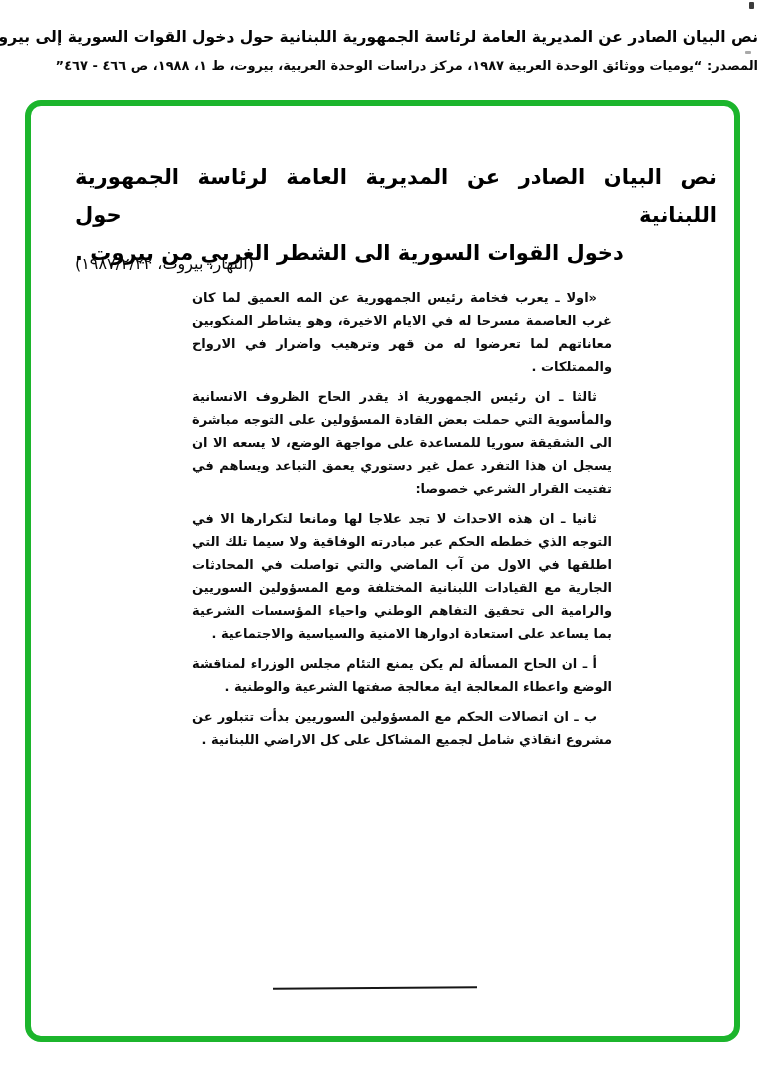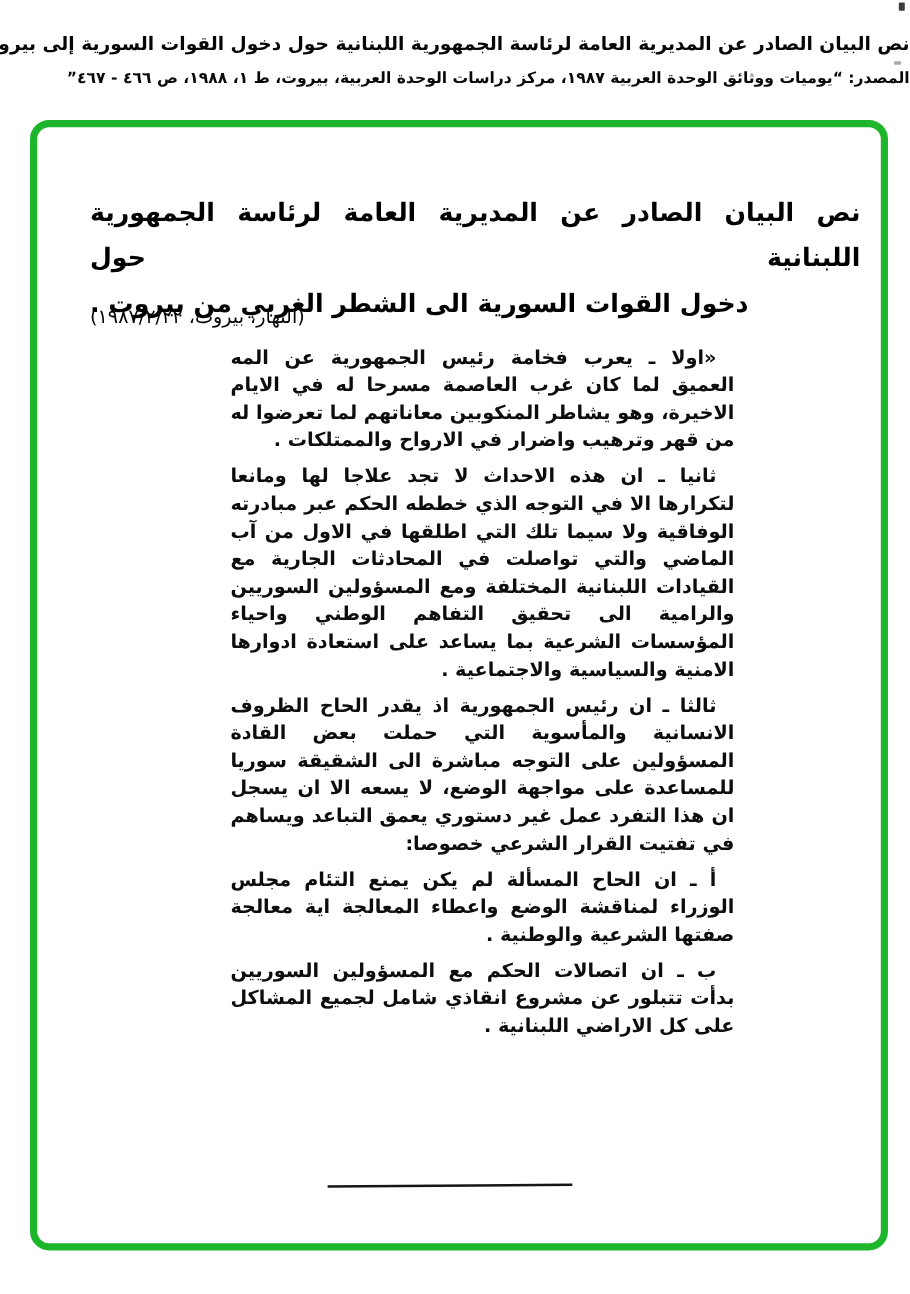--- a/index.html
+++ b/index.html
@@ -68,21 +68,21 @@
     color: #050505;
   }
 
   
   .body-col {
     left: 161px; top: 180px;
     width: 420px;
     direction: rtl;
     text-align: justify;
     font-weight: bold;
-    font-size: 16px;
+    font-size: 13px;
     line-height: 23px;
     color: #0d0d0d;
   }
   .body-col p {
     margin: 0 0 7px 0;
     text-indent: 15px;
   }
 
   
   .end-divider {
@@ -106,22 +106,22 @@
 
   <div class="abs doc-title">
     <div class="l1">نص البيان الصادر عن المديرية العامة لرئاسة الجمهورية اللبنانية حول</div>
     <div class="l2">دخول القوات السورية الى الشطر الغربي من بيروت .</div>
   </div>
 
   <div class="abs dateline">(النهار، بيروت، ٢٢‏/‏٢‏/‏١٩٨٧)</div>
 
   <div class="abs body-col">
     <p>«اولا ـ يعرب فخامة رئيس الجمهورية عن المه العميق لما كان غرب العاصمة مسرحا له في الايام الاخيرة، وهو يشاطر المنكوبين معاناتهم لما تعرضوا له من قهر وترهيب واضرار في الارواح والممتلكات .</p>
+    <p>ثالثا ـ ان رئيس الجمهورية اذ يقدر الحاح الظروف الانسانية والمأسوية التي حملت بعض القادة المسؤولين على التوجه مباشرة الى الشقيقة سوريا للمساعدة على مواجهة الوضع، لا يسعه الا ان يسجل ان هذا التفرد عمل غير دستوري يعمق التباعد ويساهم في تفتيت القرار الشرعي خصوصا:</p>
     <p>ثانيا ـ ان هذه الاحداث لا تجد علاجا لها ومانعا لتكرارها الا في التوجه الذي خططه الحكم عبر مبادرته الوفاقية ولا سيما تلك التي اطلقها في الاول من آب الماضي والتي تواصلت في المحادثات الجارية مع القيادات اللبنانية المختلفة ومع المسؤولين السوريين والرامية الى تحقيق التفاهم الوطني واحياء المؤسسات الشرعية بما يساعد على استعادة ادوارها الامنية والسياسية والاجتماعية .</p>
-    <p>ثالثا ـ ان رئيس الجمهورية اذ يقدر الحاح الظروف الانسانية والمأسوية التي حملت بعض القادة المسؤولين على التوجه مباشرة الى الشقيقة سوريا للمساعدة على مواجهة الوضع، لا يسعه الا ان يسجل ان هذا التفرد عمل غير دستوري يعمق التباعد ويساهم في تفتيت القرار الشرعي خصوصا:</p>
     <p>أ ـ ان الحاح المسألة لم يكن يمنع التئام مجلس الوزراء لمناقشة الوضع واعطاء المعالجة اية معالجة صفتها الشرعية والوطنية .</p>
     <p>ب ـ ان اتصالات الحكم مع المسؤولين السوريين بدأت تتبلور عن مشروع انقاذي شامل لجميع المشاكل على كل الاراضي اللبنانية .</p>
   </div>
 
   <div class="abs end-divider"></div>
 </div>
 
 <div class="abs speck1"></div>
 <div class="abs speck2"></div>
 

